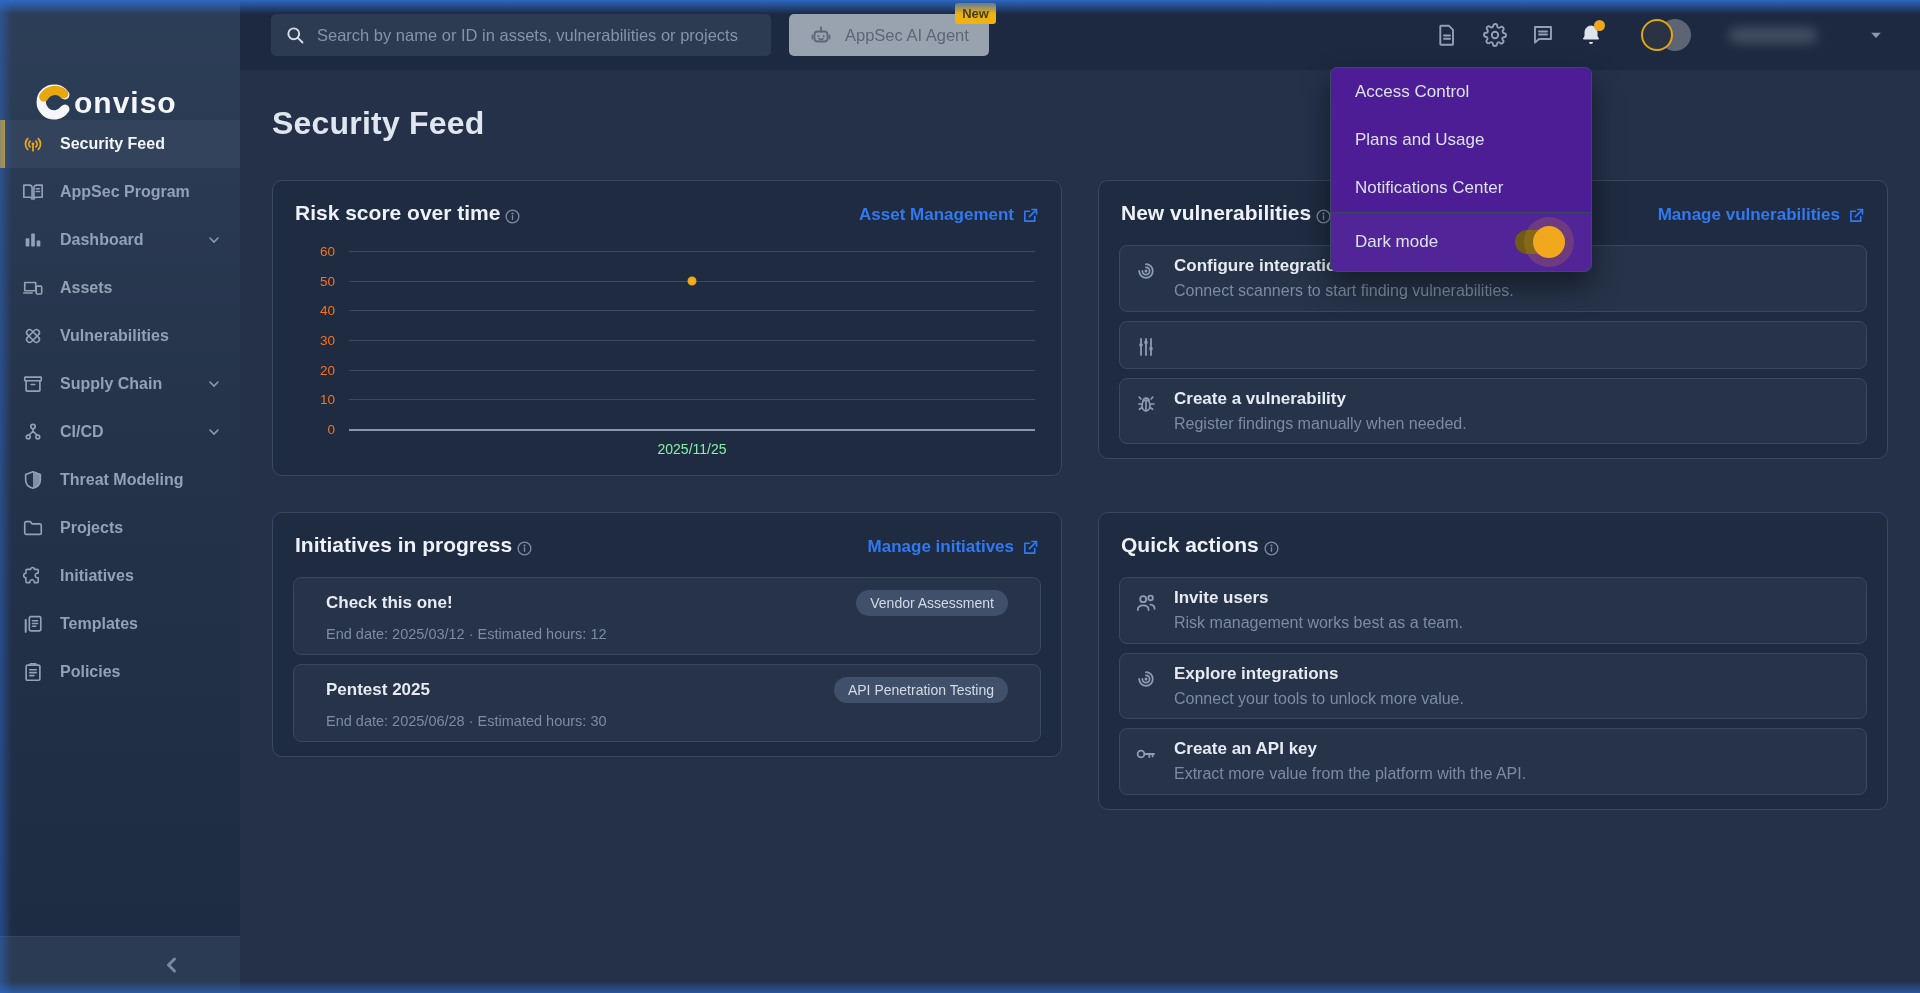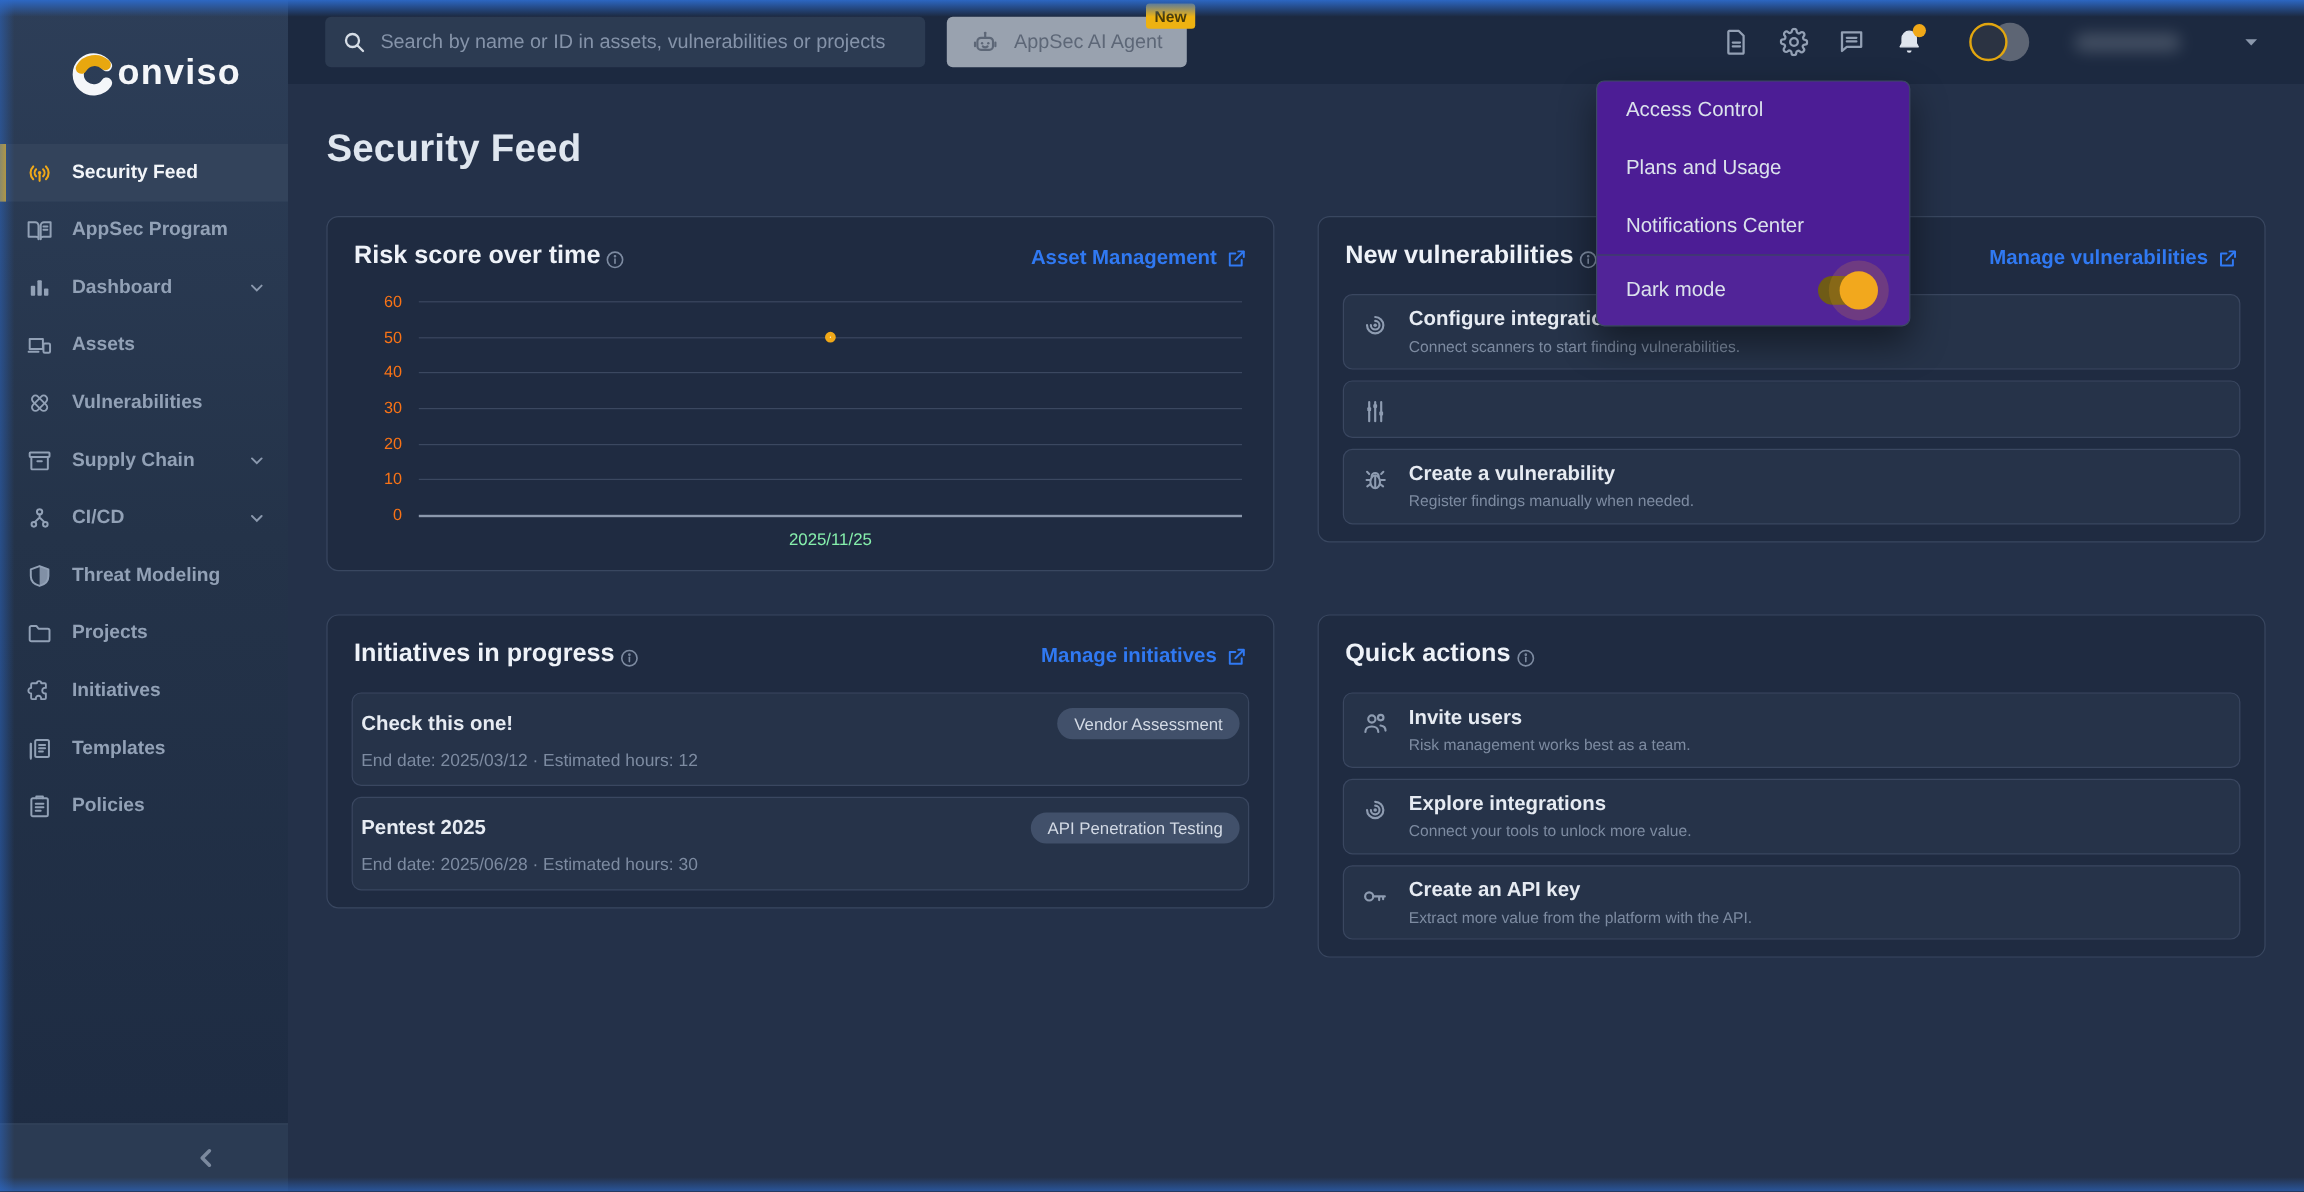--- a/index.html
+++ b/index.html
@@ -12,21 +12,21 @@
   .edge-top{position:absolute;left:0;right:0;top:0;height:14px;
     background:linear-gradient(180deg,rgba(45,106,201,.95),rgba(45,106,201,0));z-index:200;pointer-events:none}
   .edge-left{position:absolute;left:0;top:0;bottom:0;width:12px;
     background:linear-gradient(90deg,rgba(45,106,201,.5),rgba(45,106,201,0));z-index:200;pointer-events:none}
   .edge-bottom{position:absolute;left:0;right:0;bottom:0;height:12px;
     background:linear-gradient(0deg,rgba(45,106,201,.65),rgba(45,106,201,0));z-index:200;pointer-events:none}
 
   
   .sidebar{position:absolute;left:0;top:0;bottom:0;width:240px;z-index:30;
     background:linear-gradient(180deg,#2d3e58 0%,#243349 45%,#1d2b42 100%);}
-  .logo{display:flex;align-items:flex-start;gap:2px;padding:44px 0 0 60px;height:120px}
+  .logo{display:flex;align-items:flex-end;gap:2px;padding:44px 0 0 36px;height:120px}
   .logo .brand-text{font-size:30px;font-weight:700;letter-spacing:1px;color:#f4f6f9;text-transform:lowercase}
   .nav{display:flex;flex-direction:column}
   .nav-item{display:flex;align-items:center;gap:16px;height:48px;padding:0 18px 0 22px;
     color:#92a1b6;font-size:16px;font-weight:700;cursor:pointer;position:relative}
   .nav-item svg{flex:0 0 auto}
   .nav-item .grow{flex:1}
   .nav-item.active{background:#33435b;color:#f2f5f9}
   .nav-item.active::before{content:"";position:absolute;left:0;top:0;bottom:0;width:5px;background:#e5a90f}
   .chev{color:#8b99ae}
   .sidebar-footer{position:absolute;left:0;right:0;bottom:0;height:57px;background:#2b3b53;
@@ -91,22 +91,22 @@
   .chart .pt{position:absolute;left:calc(54px + (100% - 54px)*0.5);width:9px;height:9px;border-radius:50%;
     background:#fff;border:4px solid #f0a818;transform:translate(-50%,-50%)}
   .x-axis{margin:12px 6px 4px 56px;text-align:center;font-size:14px;color:#86efac}
 
   
   .item-list{display:flex;flex-direction:column;gap:9px}
   .action-item{display:flex;gap:16px;background:#263349;border:1px solid #3a4760;border-radius:8px;
     padding:9px 14px;cursor:pointer;align-items:flex-start}
   .action-item .a-icon{color:#8e9cb1;margin-top:4px;display:flex}
   .a-title{font-size:17px;font-weight:600;color:#e6ebf2;line-height:1.35}
-  .a-desc{font-size:13px;color:#7d8ba1;margin-top:3px;line-height:1.3}
-  .init-item{background:#263349;border:1px solid #3a4760;border-radius:8px;padding:12px 7px;cursor:pointer}
+  .a-desc{font-size:16px;color:#7d8ba1;margin-top:3px;line-height:1.3}
+  .init-item{background:#263349;border:1px solid #3a4760;border-radius:8px;padding:12px 32px;cursor:pointer}
   .init-top{display:flex;align-items:center;justify-content:space-between}
   .init-title{font-size:17px;font-weight:600;color:#e6ebf2}
   .pill{background:#41506a;color:#d3dae5;font-size:14px;padding:5px 14px;border-radius:999px;white-space:nowrap}
   .init-meta{font-size:14.5px;color:#7d8ba1;margin-top:10px}
 
   svg{display:block}
 </style>
 </head>
 <body>
 

